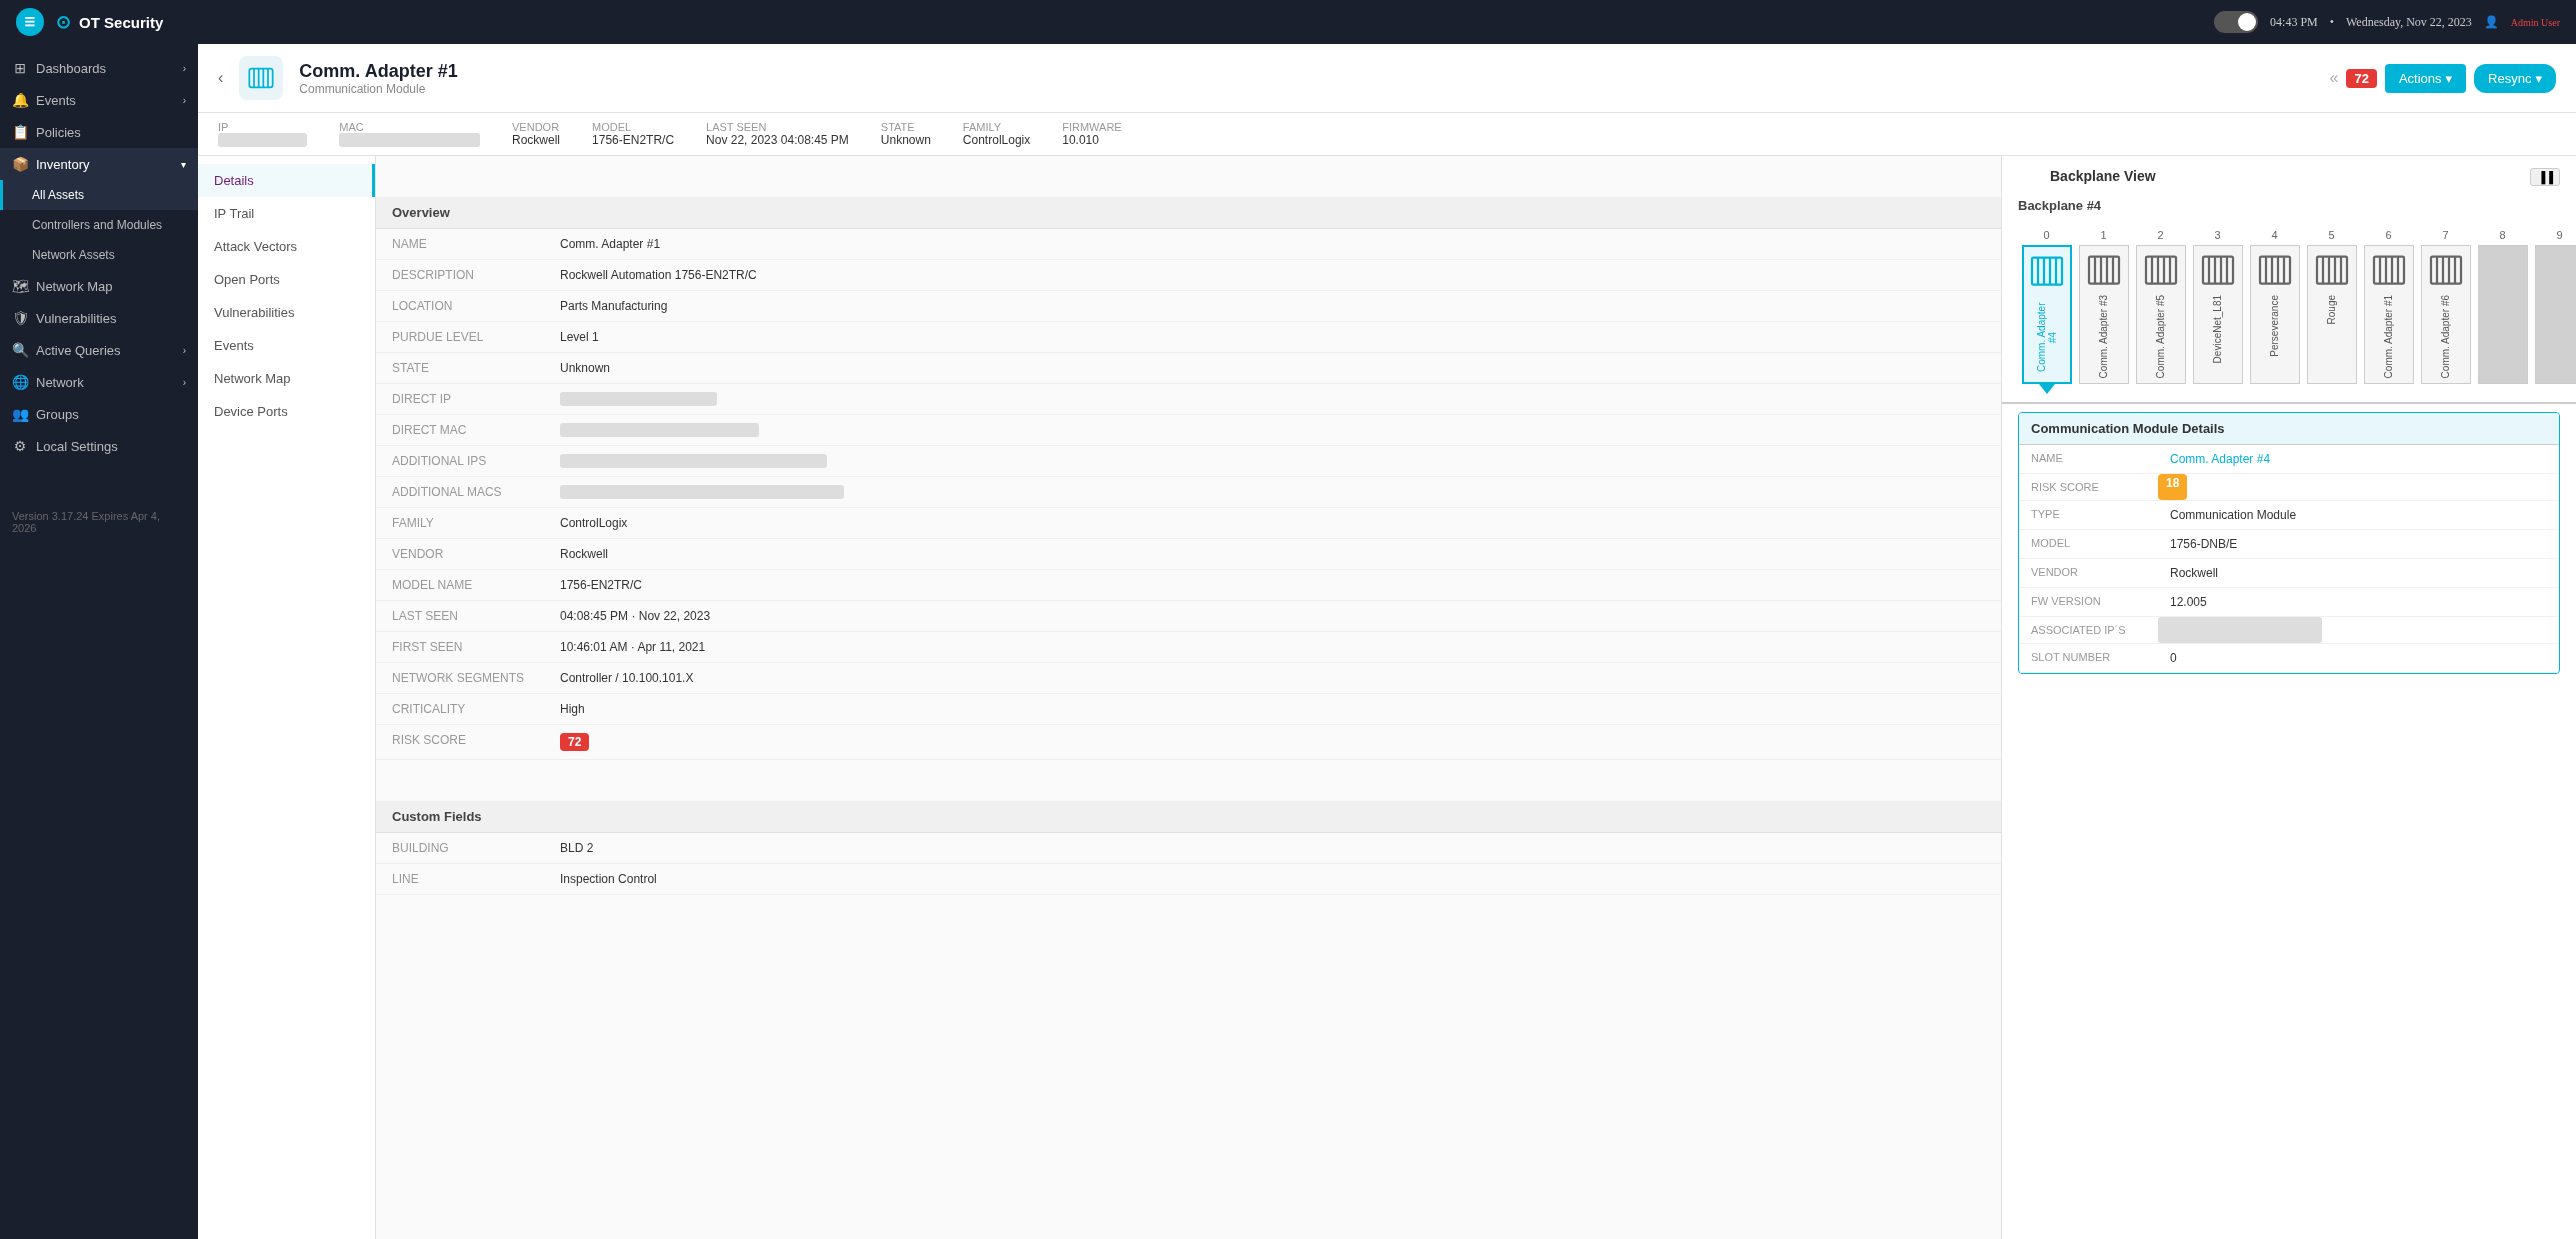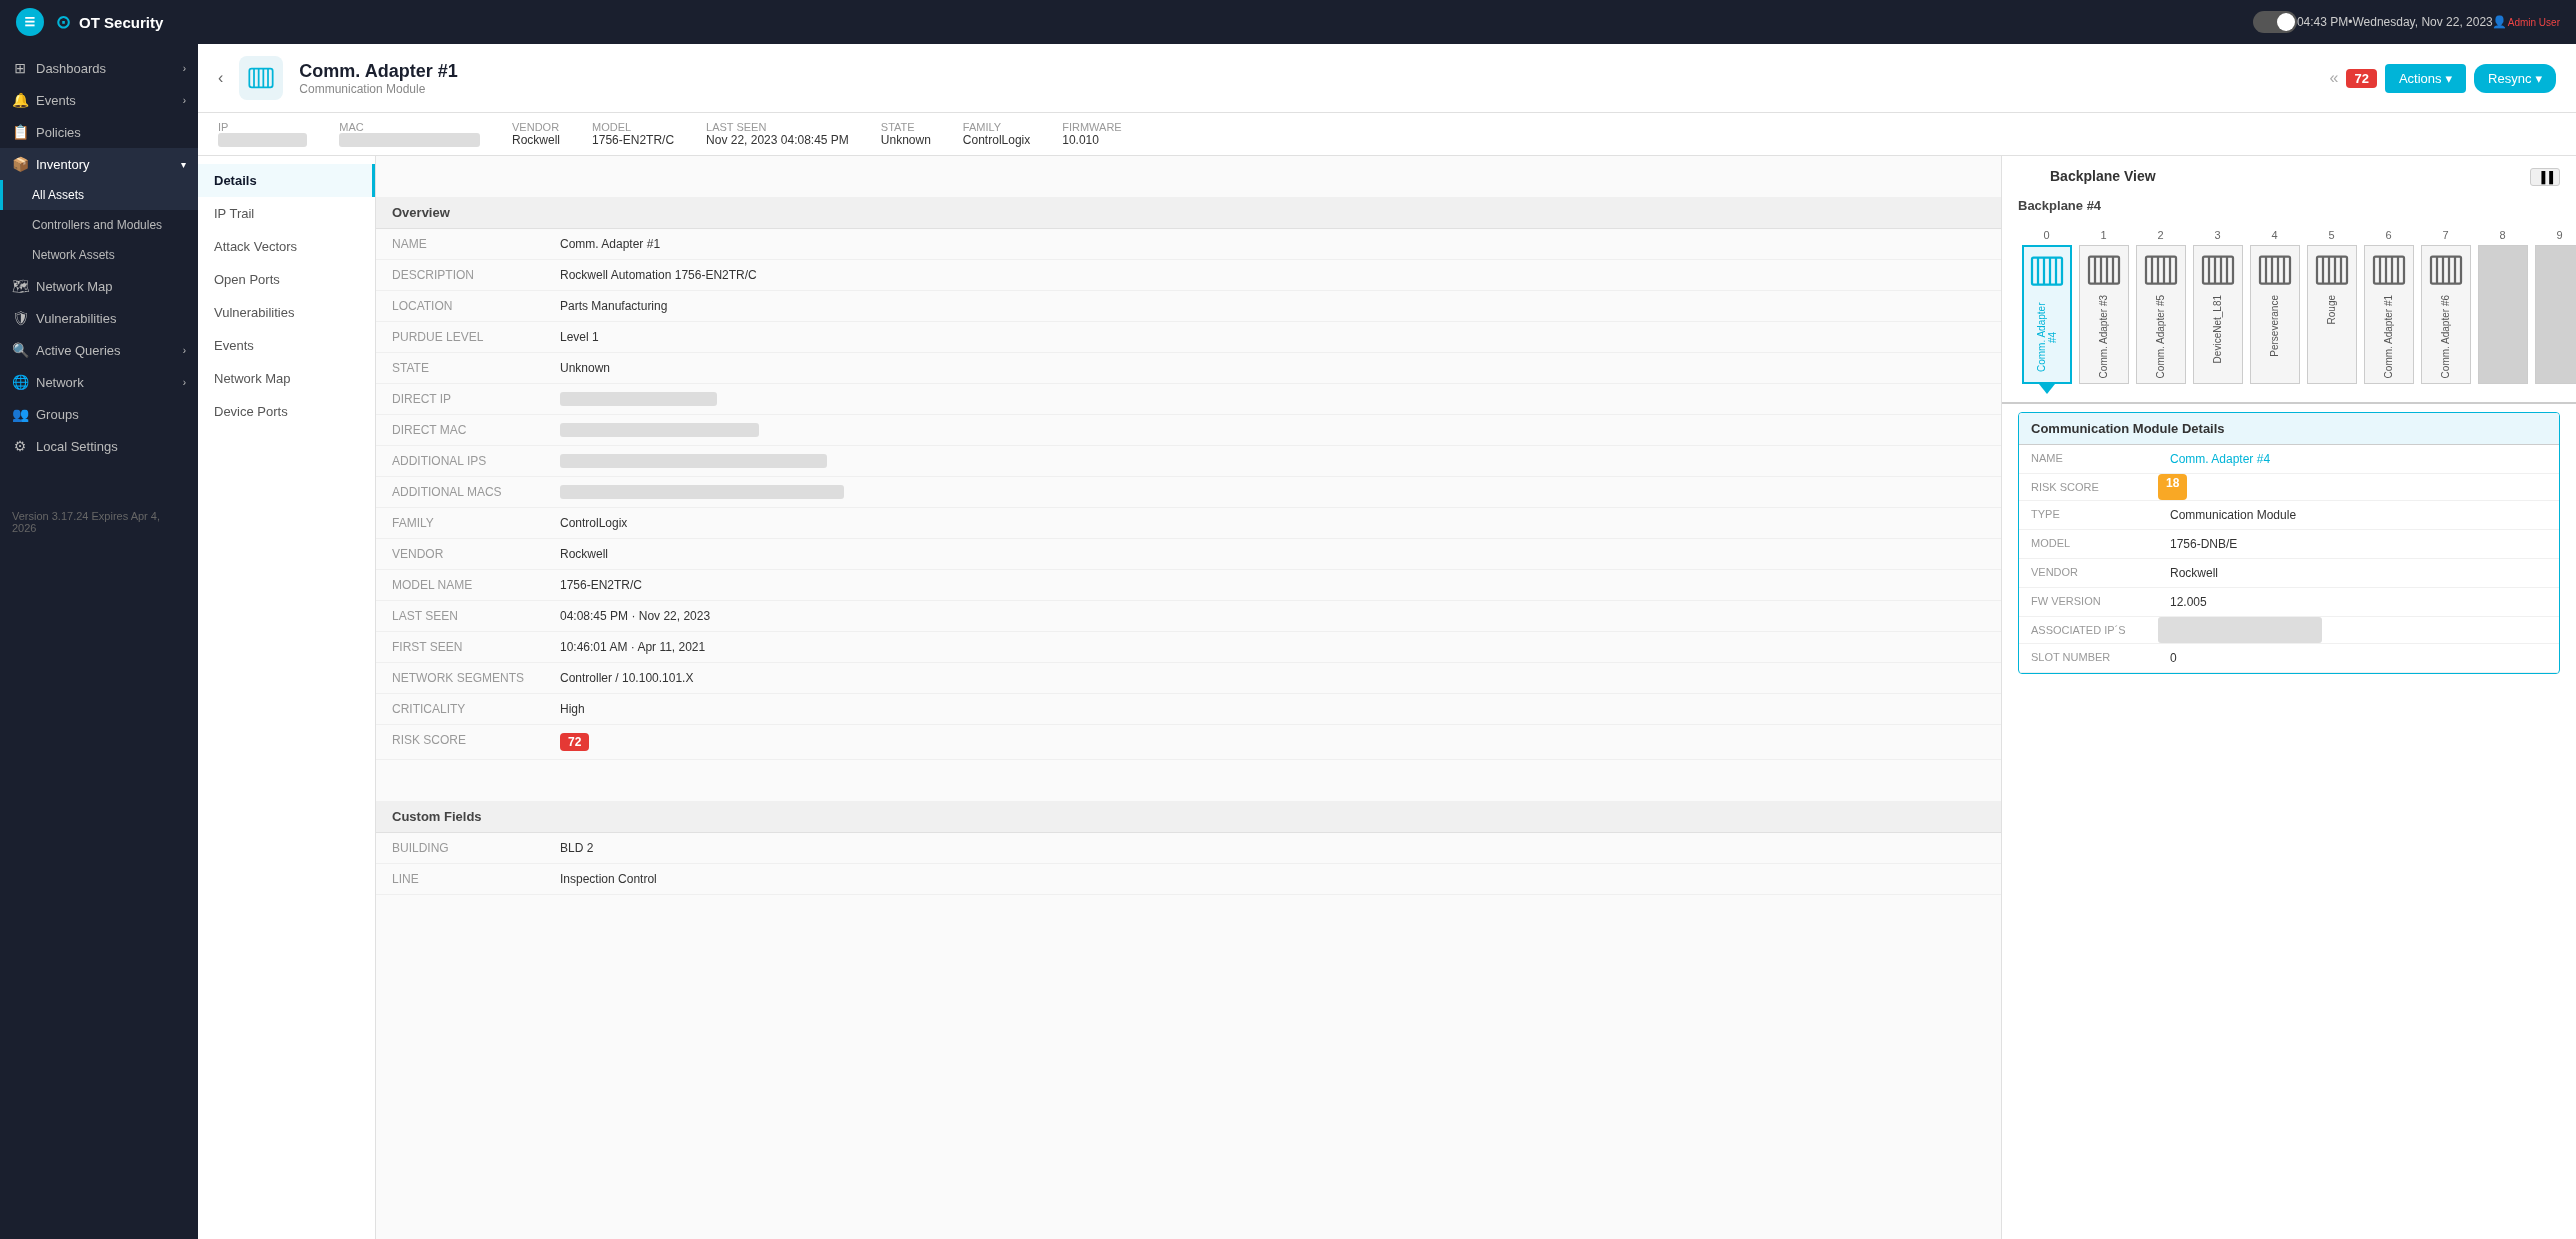--- a/index.html
+++ b/index.html
@@ -11,21 +11,21 @@
       height: 44px;
       display: flex;
       align-items: center;
       padding: 0 16px;
       justify-content: space-between;
       color: #fff;
     }
     .topnav-left { display: flex; align-items: center; gap: 12px; }
     .topnav-logo { display: flex; align-items: center; gap: 8px; font-size: 15px; font-weight: 600; color: #fff; }
     .logo-circle { width: 28px; height: 28px; background: #00b4d8; border-radius: 50%; display: flex; align-items: center; justify-content: center; font-weight: bold; font-size: 12px; color: #fff; }
-    .topnav-right { display: flex; align-items: center; color: #ccc; font-size: 12px; }
+    .topnav-right { display: flex; align-items: center; gap: 12px; color: #ccc; font-size: 12px; font-family: Liberation Serif, serif; }
     .toggle-btn { background: #555; border-radius: 12px; width: 44px; height: 22px; display: flex; align-items: center; position: relative; cursor: pointer; }
     .toggle-knob { width: 18px; height: 18px; background: #fff; border-radius: 50%; position: absolute; right: 2px; }
     .user-info { color: #ef4444; font-size: 10px; }
 
     
     .layout { display: flex; height: calc(100vh - 44px); }
 
     
     .sidebar {
       width: 198px;
@@ -106,21 +106,21 @@
       border-right: 1px solid #e0e0e0;
       flex-shrink: 0;
       padding-top: 8px;
     }
     .left-nav-item {
       padding: 9px 16px;
       cursor: pointer;
       font-size: 13px;
       color: #555;
     }
-    .left-nav-item.active { color: #0f172a; font-weight: 700; border-right: 3px solid #00b4d8; background: #f0fafd; }
+    .left-nav-item.active { color: #701a75; font-weight: 400; border-right: 3px solid #00b4d8; background: #f0fafd; }
 
     
     .middle-panel {
       flex: 1;
       overflow-y: auto;
       background: #fafafa;
       padding: 0;
     }
     .section-header {
       background: #f0f0f0;

